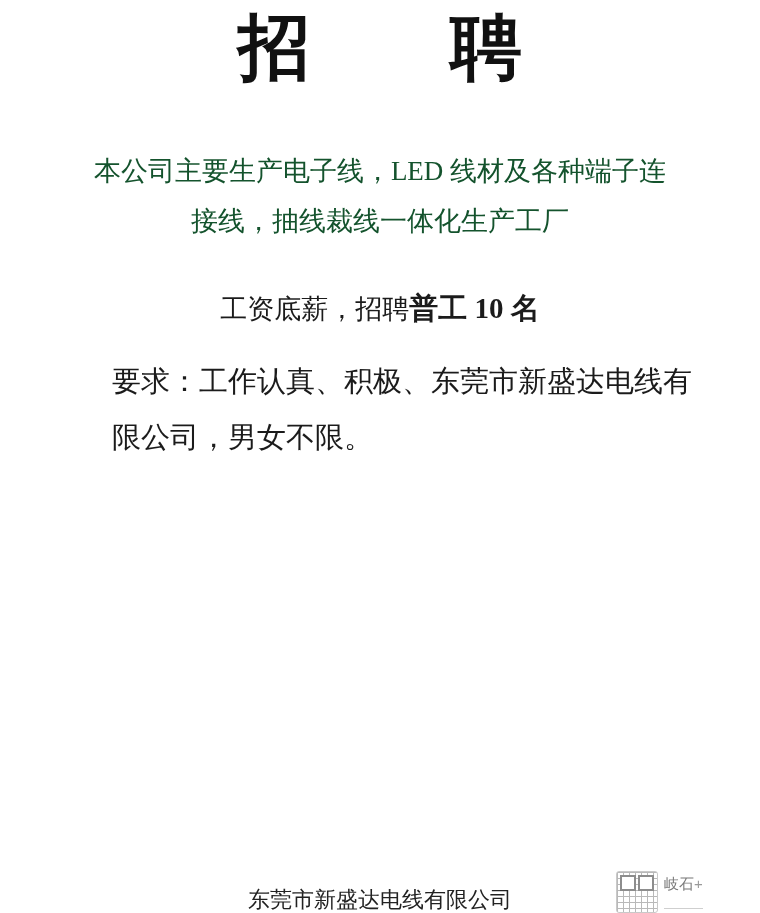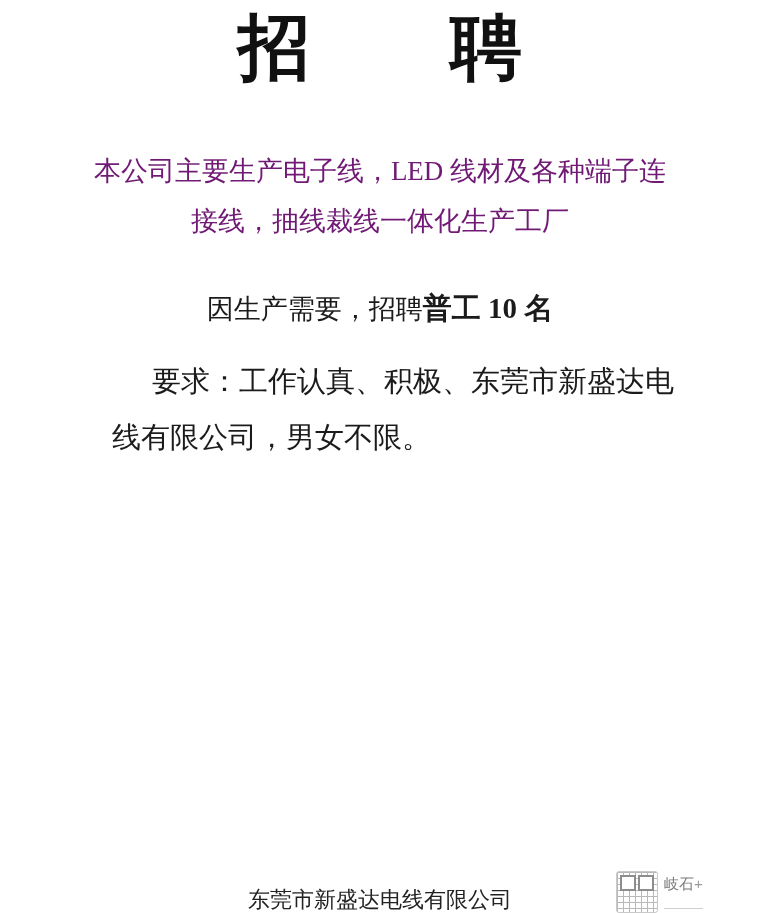--- a/index.html
+++ b/index.html
@@ -31,21 +31,21 @@
     text-indent: 34px;
     line-height: 1.0;
     margin-top: 12px;
     color: #111111;
   }
   .intro {
     margin-top: 62px;
     font-size: 27px;
     line-height: 50px;
     text-align: center;
-    color: #701a75;
+    color: #14532d;
     padding: 0 62px;
   }
   .need-line {
     margin-top: 40px;
     text-align: center;
     font-size: 27px;
     line-height: 44px;
   }
   .need-line .strong {
     font-weight: bold;
@@ -57,21 +57,20 @@
     line-height: 56px;
     padding-left: 84px;
     padding-right: 30px;
     text-align: left;
   }
   .body-block p {
     margin: 0;
   }
   .body-block .lbl {
     font-weight: normal;
-    margin-left: 40px;
   }
   .footer {
     position: absolute;
     left: 0;
     right: 0;
     bottom: 8px;
     text-align: center;
     font-size: 22px;
     line-height: 34px;
     color: #222;
@@ -124,21 +123,21 @@
 </head>
 <body>
 
 <div class="page">
 
   <div class="title">招　聘</div>
 
   <div class="intro">本公司主要生产电子线，LED 线材及各种端子连接线，抽线裁线一体化生产工厂</div>
 
   <div class="need-line">
-    <span>因生产需要，招聘</span><span class="strong">普工 10 名</span>
+    <span>工资底薪，招聘</span><span class="strong">普工 10 名</span>
   </div>
 
   <div class="body-block">
     <p>
       <span class="lbl">要求：</span><span>工作认真、积极、东莞市新盛达电线有限公司，男女不限。</span>
     </p>
   </div>
 
   <div class="footer">东莞市新盛达电线有限公司</div>
 

